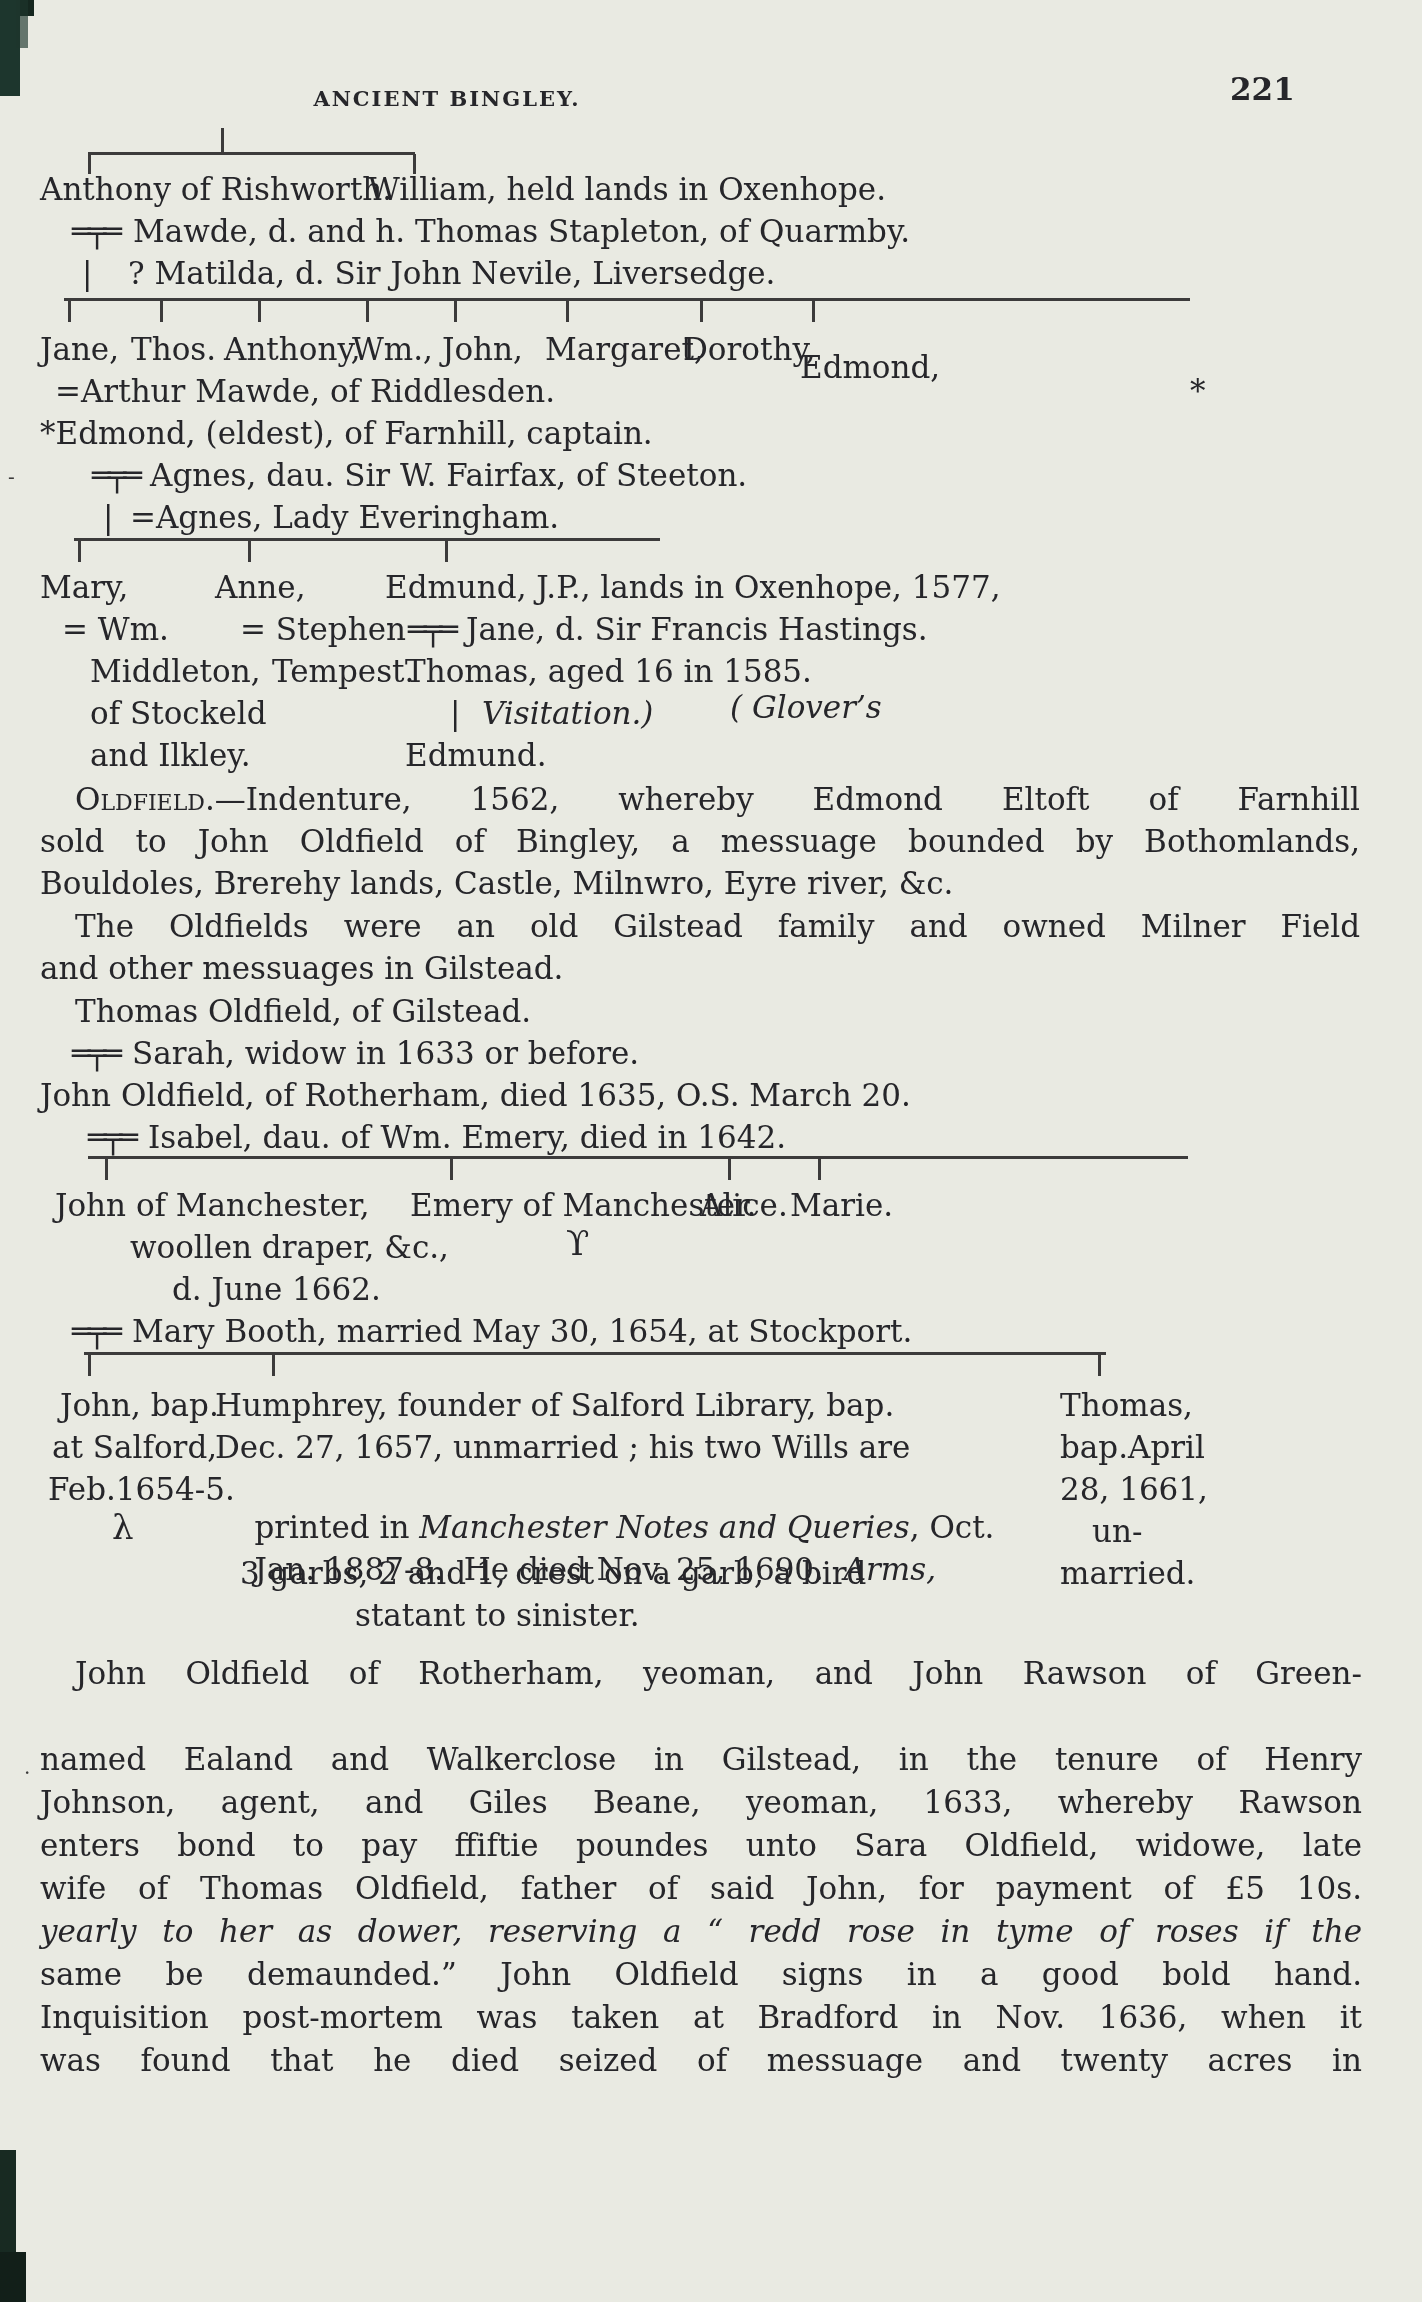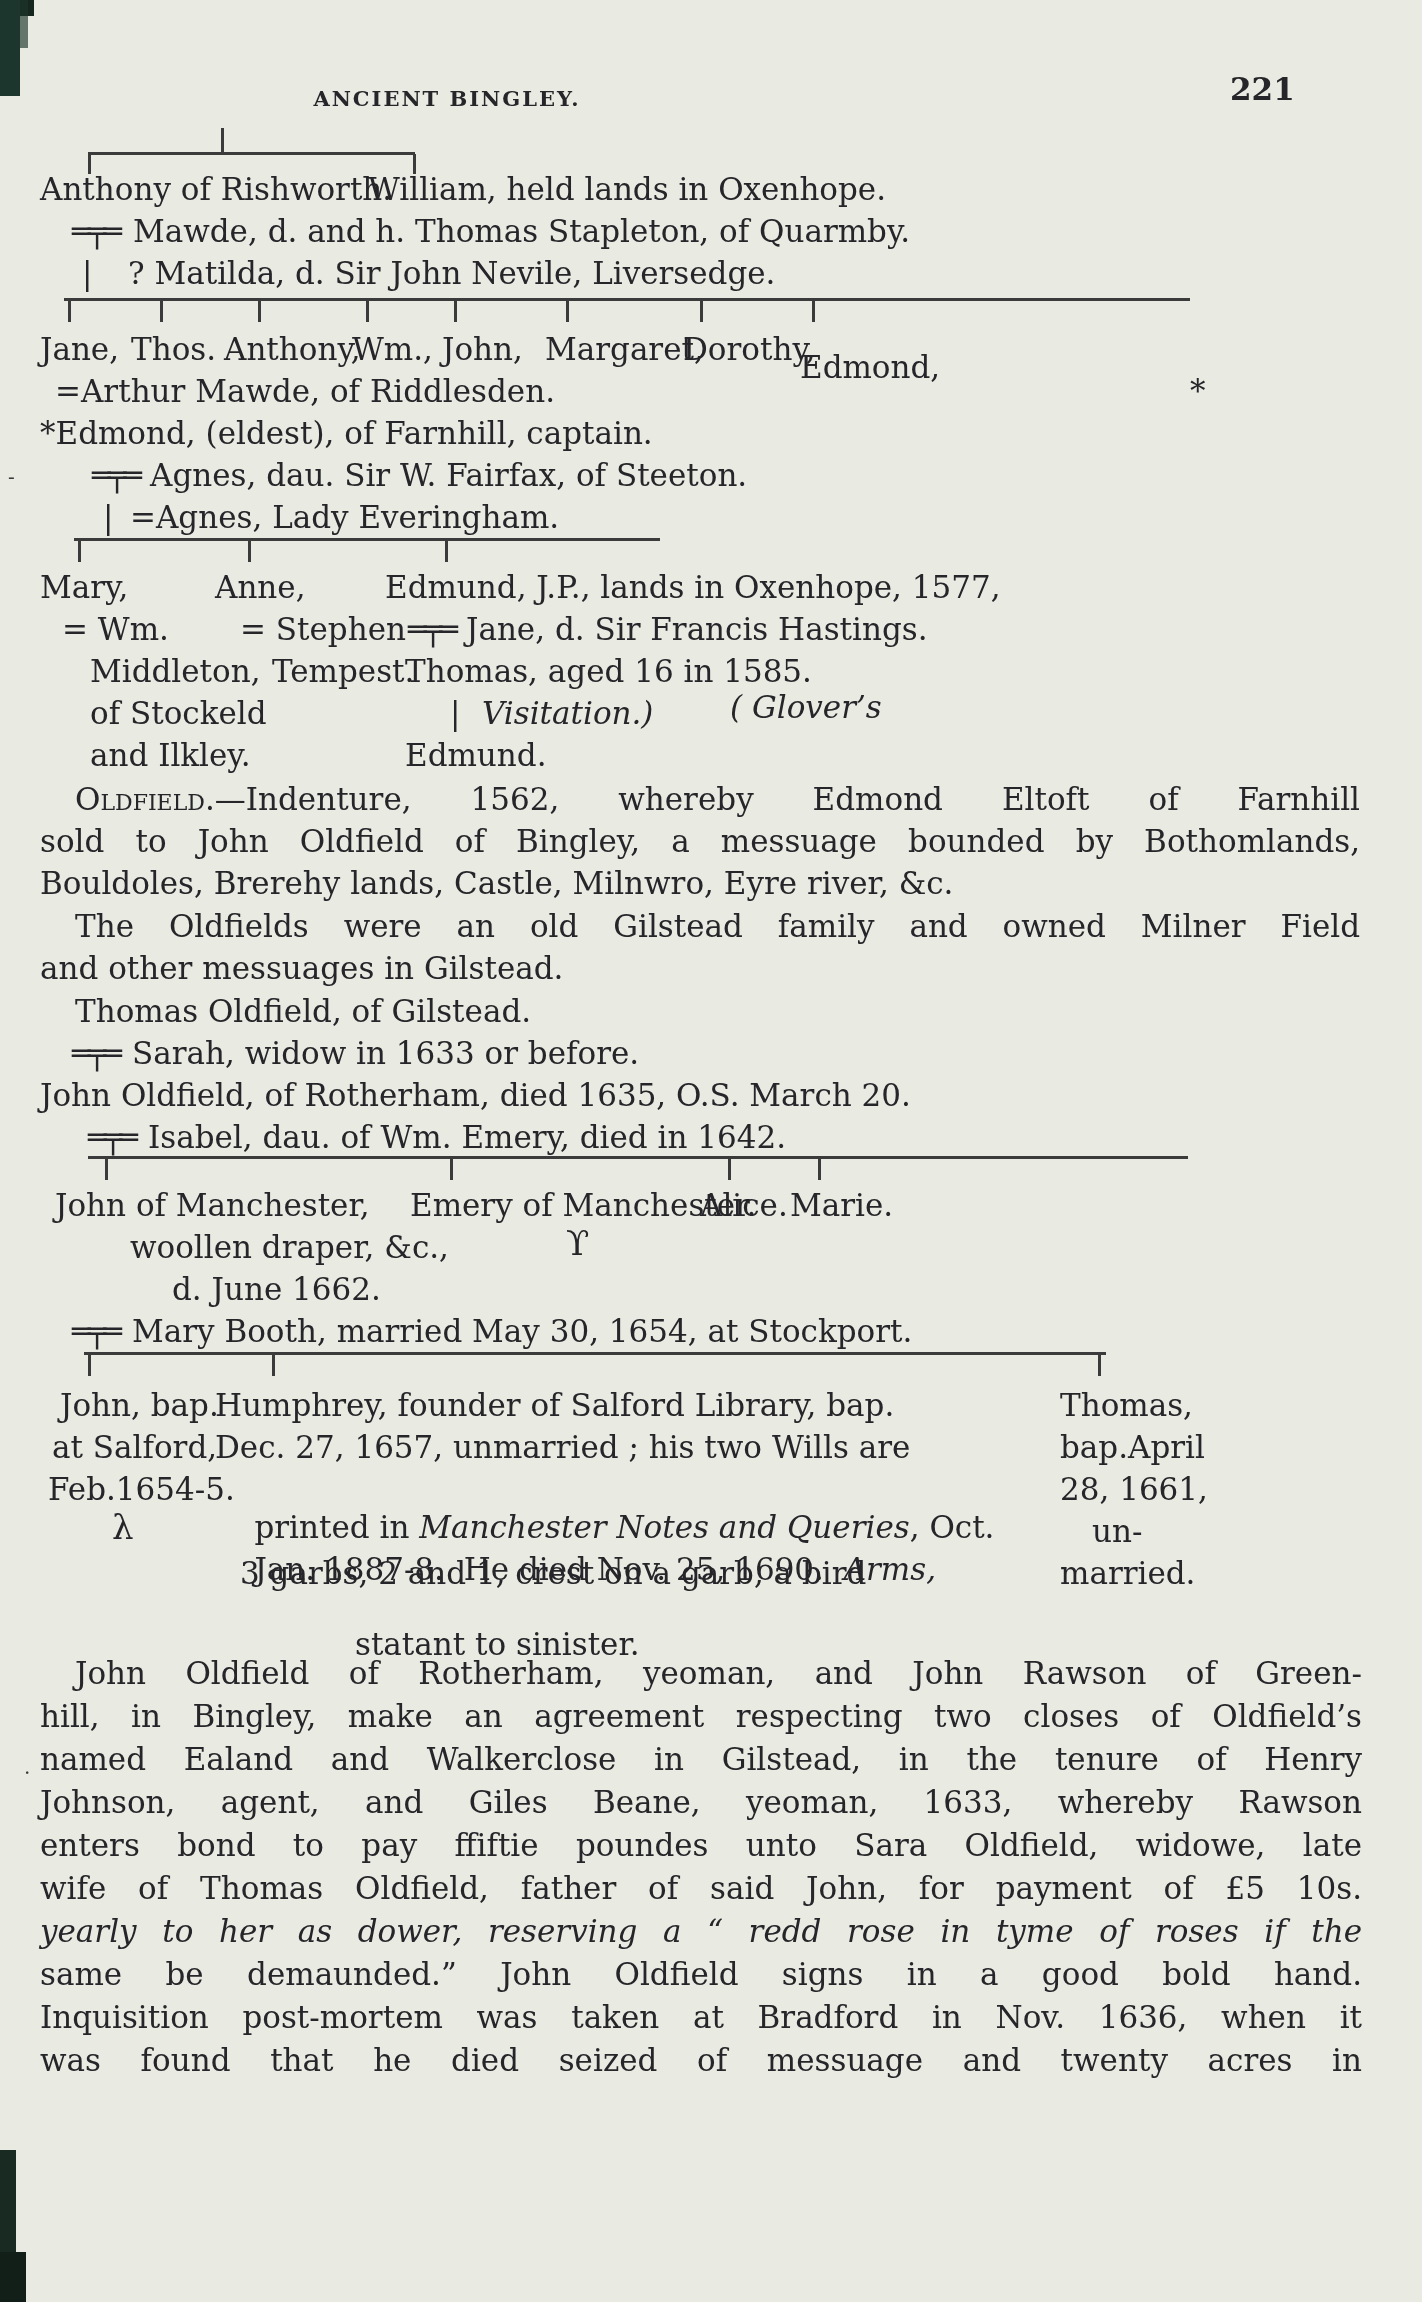--- a/index.html
+++ b/index.html
@@ -155,24 +155,23 @@
   <div class="t" style="left:1060px;top:1470px;">28, 1661,</div>
 
   <div class="t mark" style="left:112px;top:1508px;">λ</div>
   <div class="t" style="left:215px;top:1512px;">
     <span>Jan. 1887-8.  He died Nov. 25, 1690.  </span><span class="it">Arms,</span>
   </div>
   <div class="t" style="left:1092px;top:1512px;">un-</div>
 
   <div class="t" style="left:240px;top:1554px;">3 garbs, 2 and 1, crest on a garb, a bird</div>
   <div class="t" style="left:1060px;top:1554px;">married.</div>
-  <div class="t" style="left:355px;top:1596px;margin-top:29px;">statant to sinister.</div>
+  <div class="t" style="left:355px;top:1596px;">statant to sinister.</div>
 
   <div class="t just" style="left:75px;top:1654px;width:1287px;">John Oldfield of Rotherham, yeoman, and John Rawson of Green-</div>
-  <div class="t just" style="left:40px;top:1697px;width:1322px;">hill, in Bingley, make an agreement respecting two closes of Oldfield’s</div>
   <div class="t just" style="left:40px;top:1740px;width:1322px;">named Ealand and Walkerclose in Gilstead, in the tenure of Henry</div>
   <div class="t just" style="left:40px;top:1783px;width:1322px;">Johnson, agent, and Giles Beane, yeoman, 1633, whereby Rawson</div>
   <div class="t just" style="left:40px;top:1826px;width:1322px;">enters bond to pay ffiftie poundes unto Sara Oldfield, widowe, late</div>
   <div class="t just" style="left:40px;top:1869px;width:1322px;">wife of Thomas Oldfield, father of said John, for payment of £5 10s.</div>
   <div class="t just" style="left:40px;top:1912px;width:1322px;font-style:italic;">yearly to her as dower, reserving a “ redd rose in tyme of roses if the</div>
   <div class="t just" style="left:40px;top:1955px;width:1322px;">same be demaunded.”  John Oldfield signs in a good bold hand.</div>
   <div class="t just" style="left:40px;top:1998px;width:1322px;">Inquisition post-mortem was taken at Bradford in Nov. 1636, when it</div>
   <div class="t just" style="left:40px;top:2041px;width:1322px;">was found that he died seized of messuage and twenty acres in</div>
 
   <div class="t artifact" style="left:8px;top:458px;">-</div>

